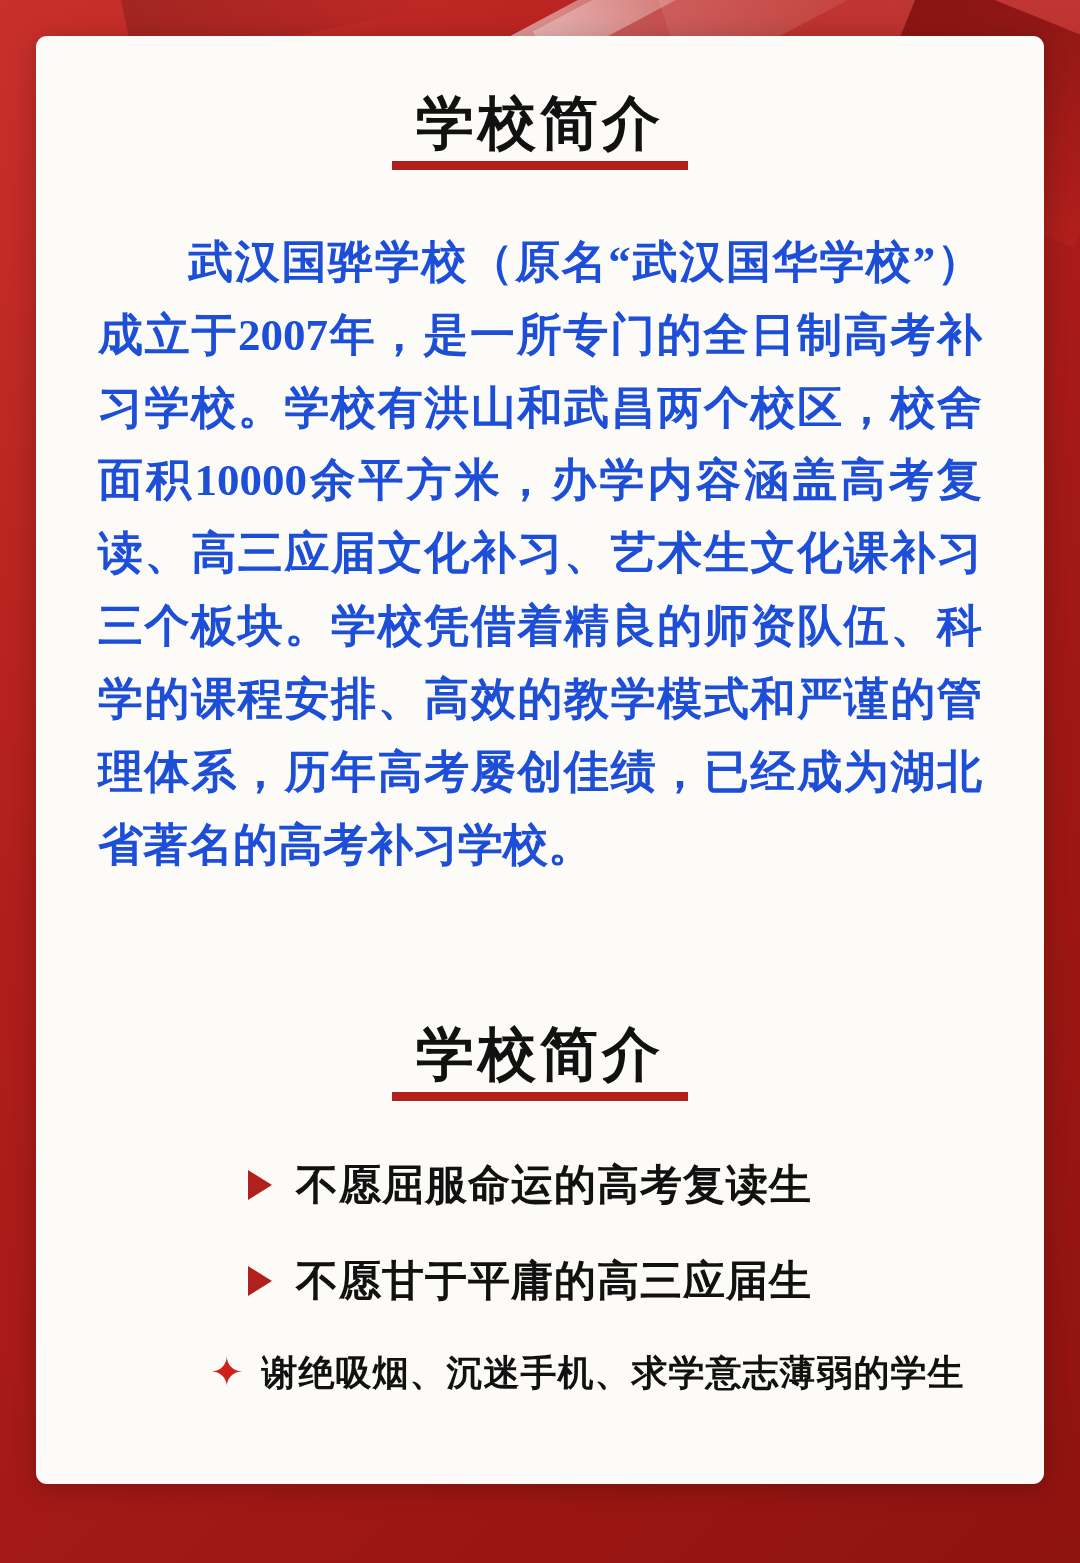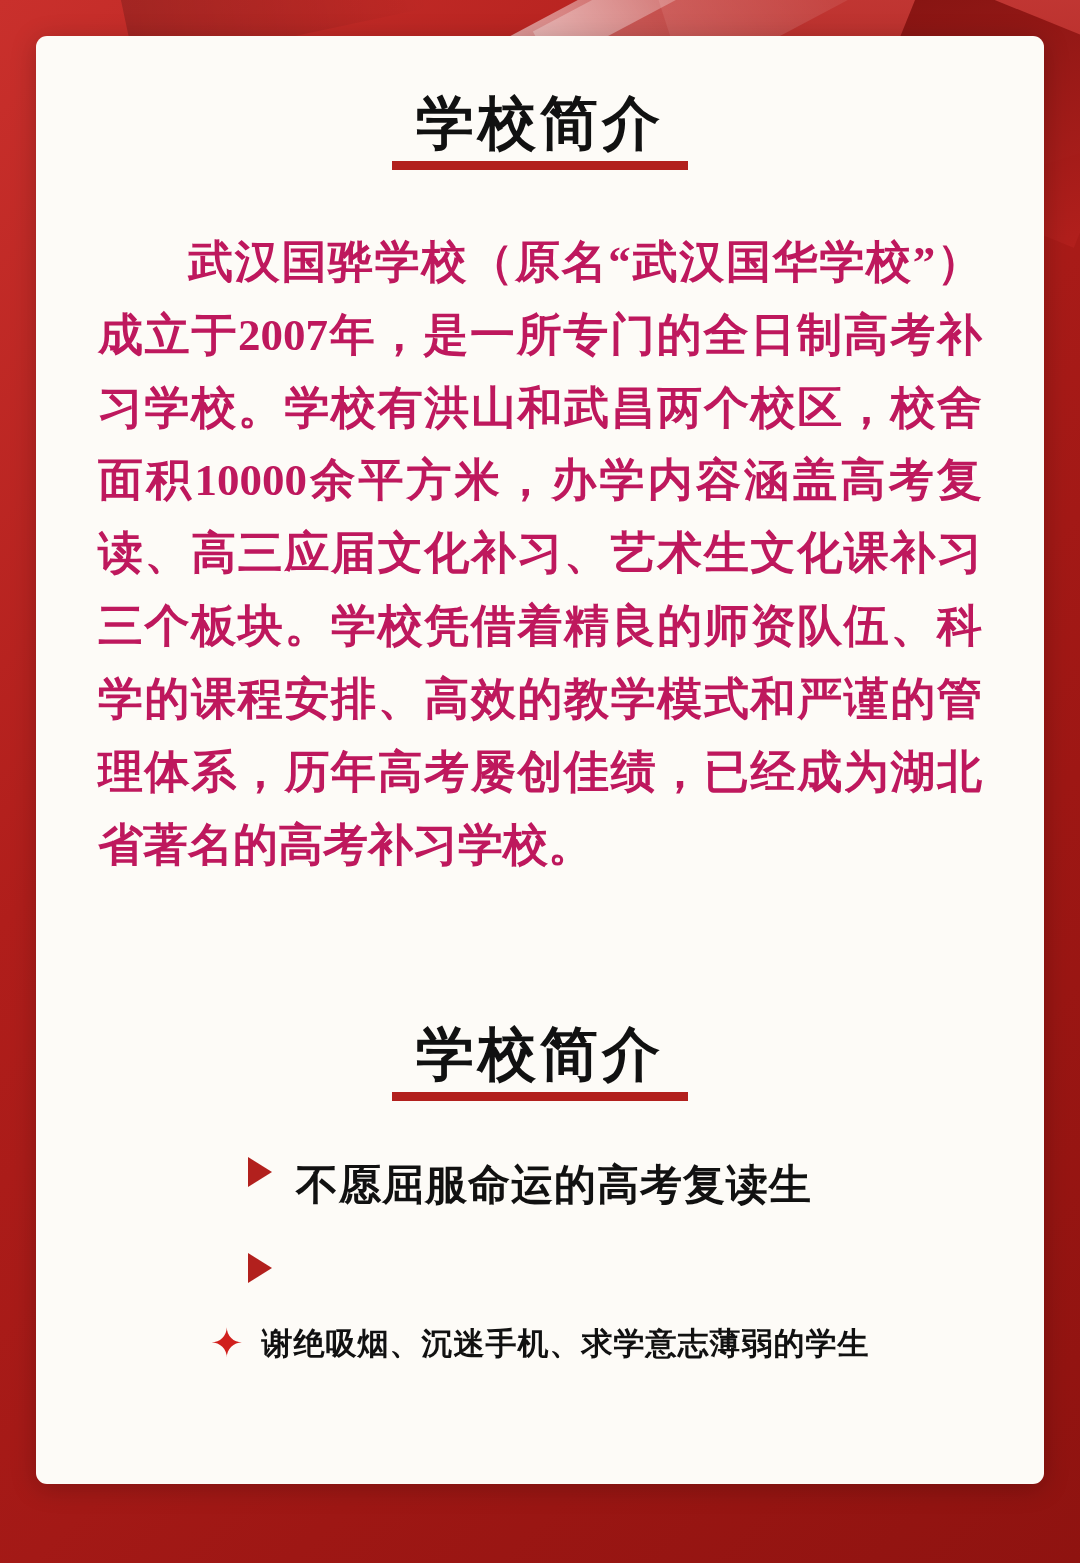--- a/index.html
+++ b/index.html
@@ -106,38 +106,38 @@
     bottom: 0;
     height: 9px;
     background: #b2201d;
   }
 
   .body-text {
     margin-top: 56px;
     font-size: 45px;
     line-height: 1.62;
     font-weight: bold;
-    color: #be185d;
+    color: #1d4ed8;
     text-align: justify;
     text-indent: 2em;
     letter-spacing: 0px;
   }
 
   .section-gap {
     height: 96px;
   }
 
   .bullet-list {
     margin: 56px 0 0 0;
     padding: 0;
     list-style: none;
   }
   .bullet-item {
     display: flex;
-    align-items: flex-start;
+    align-items: center;
     margin: 0 0 40px 0;
     padding-left: 150px;
     font-family: Liberation Serif, serif;
   }
   .tri-icon {
     width: 0;
     height: 0;
     border-left: 24px solid #b2201d;
     border-top: 15px solid transparent;
     border-bottom: 15px solid transparent;
@@ -158,21 +158,21 @@
     margin-top: 12px;
   }
   .star-icon {
     color: #d0201d;
     font-size: 40px;
     line-height: 1;
     margin-right: 18px;
     flex: 0 0 auto;
   }
   .note-text {
-    font-size: 31px;
+    font-size: 36px;
     font-weight: bold;
     color: #111;
     letter-spacing: 1px;
   }
 </style>
 </head>
 <body>
 
 <div class="poster">
   <div class="ribbon ribbon-a"></div>
@@ -195,20 +195,21 @@
       <span class="section-title">学校简介</span>
     </div>
 
     <ul class="bullet-list">
       <li class="bullet-item">
         <span class="tri-icon"></span>
         <span class="bullet-text">不愿屈服命运的高考复读生</span>
       </li>
       <li class="bullet-item">
         <span class="tri-icon"></span>
+        <span class="bullet-text">不愿甘于平庸的高三应届生</span>
       </li>
     </ul>
 
     <div class="note-item">
       <span class="star-icon">✦</span>
       <span class="note-text">谢绝吸烟、沉迷手机、求学意志薄弱的学生</span>
     </div>
 
   </div>
 </div>

